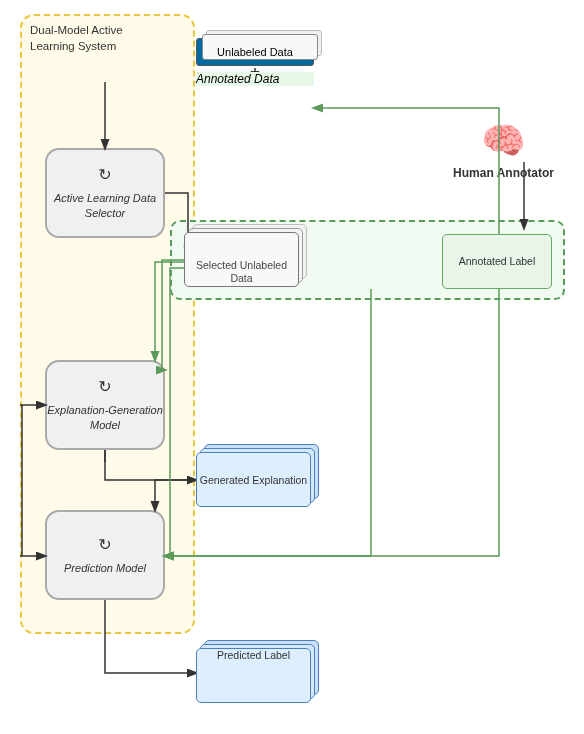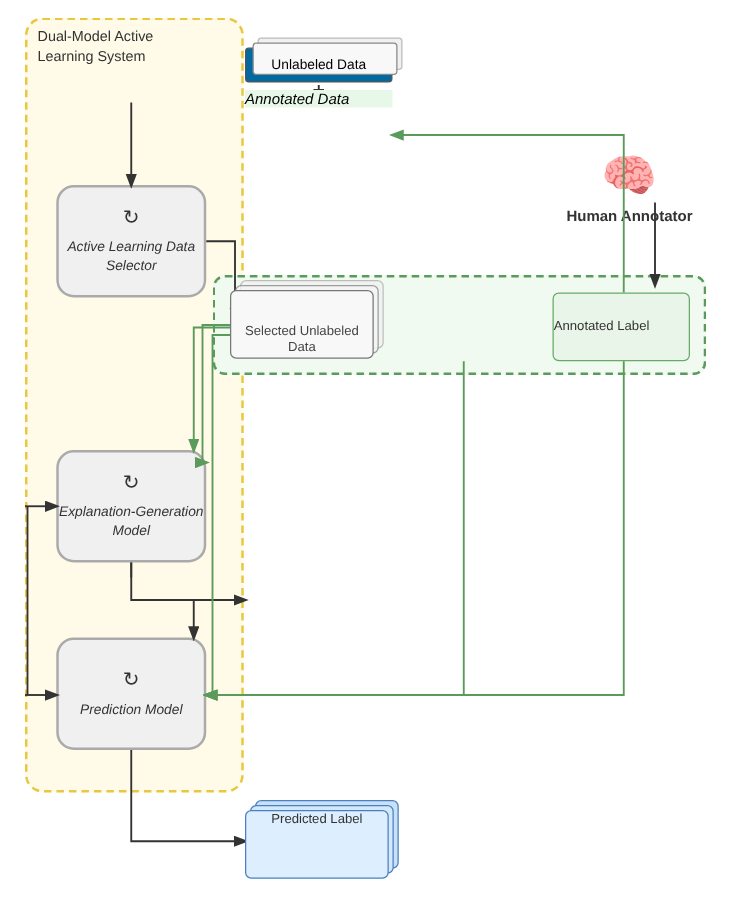--- a/index.html
+++ b/index.html
@@ -191,20 +191,21 @@
       position: absolute;
       left: 442px;
       top: 234px;
       width: 110px;
       height: 55px;
       border: 1.5px solid #6a6;
       border-radius: 5px;
       background: #e8f5e8;
       display: flex;
       align-items: center;
+      justify-content: center;
       font-size: 10.5px;
       text-align: center;
       color: #333;
       line-height: 1.3;
     }
 
     
     .human-annotator {
       position: absolute;
       right: 30px;
@@ -289,20 +290,27 @@
     <div class="sul-card stack-front" style="position:absolute; top:0; left:0; width:115px; height:55px; border:1.5px solid #777; border-radius:5px; background:#f8f8f8; z-index:3; display:flex; align-items:flex-end; justify-content:center; text-align:center; font-size:10.5px; color:#444;">
       <span>Selected Unlabeled Data</span>
     </div>
   </div>
 
 
   <div class="ann-label-box">
     <span>Annotated Label</span>
   </div>
 
+  <div style="position:absolute; left:196px; top:452px; width:125px; height:65px;">
+    <div style="position:absolute; top:-8px; left:8px; width:115px; height:55px; border:1.5px solid #4a7fc1; border-radius:5px; background:#c8e0f8; z-index:1;"></div>
+    <div style="position:absolute; top:-4px; left:4px; width:115px; height:55px; border:1.5px solid #4a7fc1; border-radius:5px; background:#d4e8fc; z-index:2;"></div>
+    <div style="position:absolute; top:0; left:0; width:115px; height:55px; border:1.5px solid #4a7fc1; border-radius:5px; background:#ddeeff; z-index:3; display:flex; align-items:center; justify-content:center; text-align:center; font-size:10.5px; color:#333;">
+      <span>Generated Explanation</span>
+    </div>
+  </div>
 
   <div style="position:absolute; left:196px; top:648px; width:125px; height:65px;">
     <div style="position:absolute; top:-8px; left:8px; width:115px; height:55px; border:1.5px solid #4a7fc1; border-radius:5px; background:#c8e0f8; z-index:1;"></div>
     <div style="position:absolute; top:-4px; left:4px; width:115px; height:55px; border:1.5px solid #4a7fc1; border-radius:5px; background:#d4e8fc; z-index:2;"></div>
     <div style="position:absolute; top:0; left:0; width:115px; height:55px; border:1.5px solid #4a7fc1; border-radius:5px; background:#ddeeff; z-index:3; display:flex; align-items:flex-start; justify-content:center; text-align:center; font-size:10.5px; color:#333;">
       <span>Predicted Label</span>
     </div>
   </div>
 
   <div class="human-annotator">

